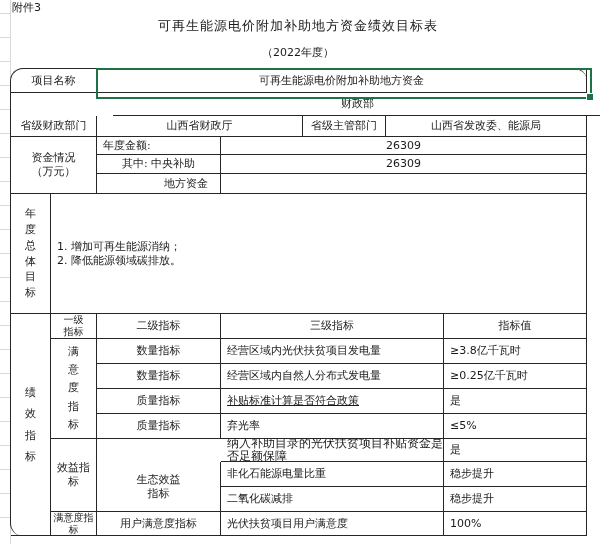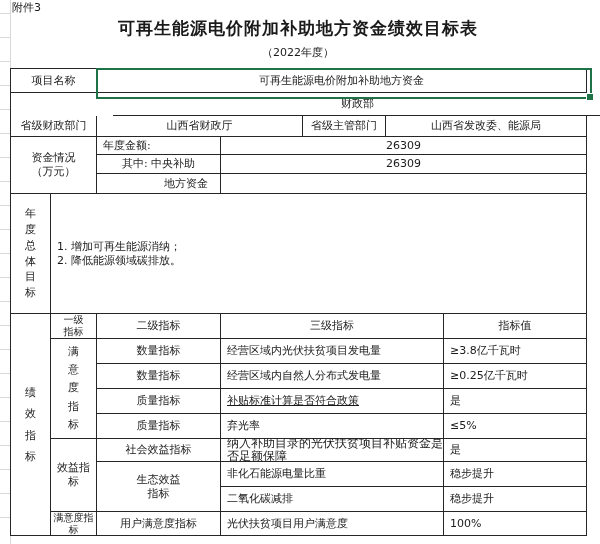--- a/index.html
+++ b/index.html
@@ -10,25 +10,25 @@
   }
   
   .gutter{
     position:absolute;left:0;top:0;width:10px;height:544px;
     border-right:1px solid #d9d9d9;
     background:repeating-linear-gradient(to bottom,#ffffff 0 23px,#d9d9d9 23px 24px);
     background-position:0 -10px;
   }
   .attach{position:absolute;left:12px;top:0;font-size:11px;}
   .title{position:absolute;left:10px;top:17px;width:576px;text-align:center;
-         font-size:17px;font-weight:bold;letter-spacing:1px;}
+         font-size:13px;font-weight:normal;letter-spacing:1px;}
   .subtitle{position:absolute;left:10px;top:45px;width:576px;text-align:center;font-size:11px;}
 
   .tbl{position:absolute;left:10px;top:68px;width:576px;height:467px;
-       border-top:1px solid #262626;border-left:1px solid #262626;box-sizing:content-box;}
+       border-top:1px solid #262626;border-left:1px solid #262626;box-sizing:content-box;border-radius:13px;}
   .cell{
     position:absolute;box-sizing:border-box;
     border-right:1px solid #262626;border-bottom:1px solid #262626;
     display:flex;align-items:center;justify-content:center;
     font-size:11px;line-height:1.25;text-align:center;overflow:hidden;
   }
   .left{justify-content:flex-start;text-align:left;padding-left:6px;}
   .right{justify-content:flex-end;text-align:right;padding-right:12px;}
   .pre{white-space:pre-line;}
   .tight{font-size:12px;line-height:1.05;}
@@ -114,21 +114,20 @@
   <div class="cell left" style="left:433px;top:320px;width:143px;height:25px;">是</div>
 
   <div class="cell" style="left:86px;top:345px;width:124px;height:25px;">质量指标</div>
   <div class="cell left" style="left:210px;top:345px;width:223px;height:25px;">弃光率</div>
   <div class="cell left" style="left:433px;top:345px;width:143px;height:25px;">≤5%</div>
 
   <div class="cell" style="left:40px;top:370px;width:46px;height:73px;">
     <span class="wspan">效益指标</span>
   </div>
 
-  <div class="cell" style="left:86px;top:370px;width:124px;height:23px;">社会效益指标</div>
   <div class="cell left tight" style="left:210px;top:370px;width:223px;height:23px;">纳入补助目录的光伏扶贫项目补贴资金是否足额保障</div>
   <div class="cell left" style="left:433px;top:370px;width:143px;height:23px;">是</div>
 
   <div class="cell pre" style="left:86px;top:393px;width:124px;height:50px;">生态效益
 指标</div>
 
   <div class="cell left" style="left:210px;top:393px;width:223px;height:25px;">非化石能源电量比重</div>
   <div class="cell left" style="left:433px;top:393px;width:143px;height:25px;">稳步提升</div>
 
   <div class="cell left" style="left:210px;top:418px;width:223px;height:25px;">二氧化碳减排</div>

